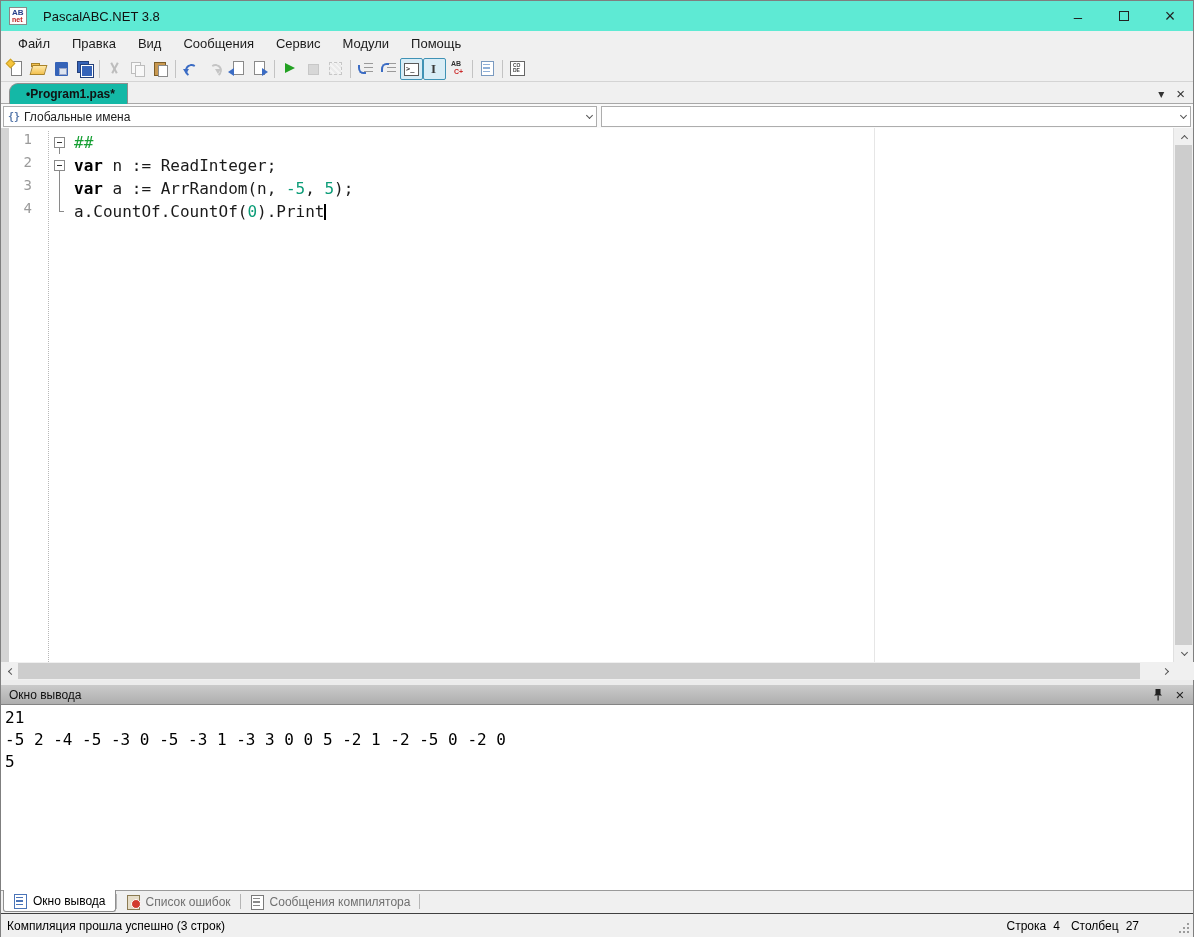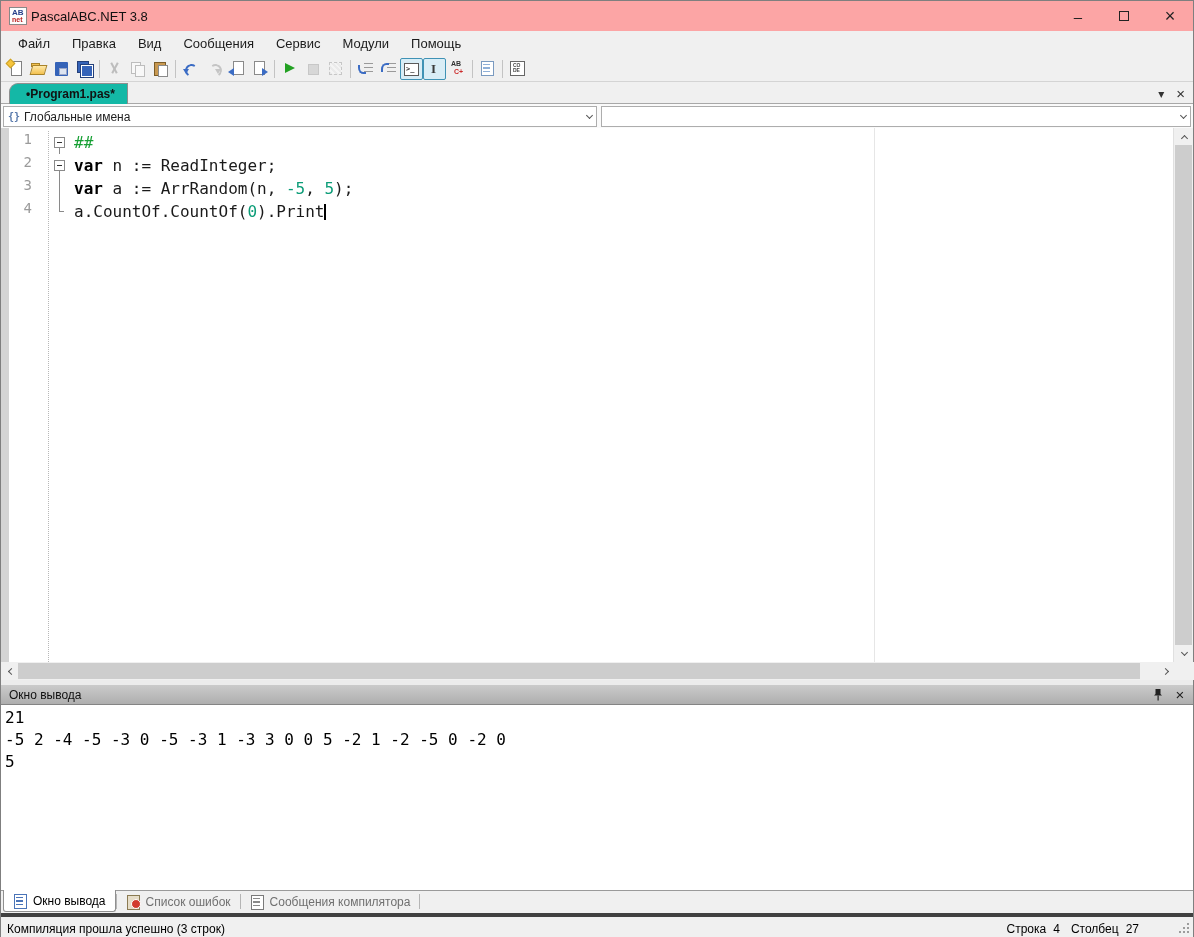--- a/index.html
+++ b/index.html
@@ -1,24 +1,24 @@
 <!DOCTYPE html>
 <html><head>
 <meta charset="utf-8">
 <style>
   * { margin:0; padding:0; box-sizing:border-box; }
   html,body { width:1194px; height:937px; background:#fff; font-family:"Liberation Sans",sans-serif; overflow:hidden; }
   .window { position:relative; width:1194px; height:937px; border:1px solid #7f7f7f; background:#fff; }
 
   
-  .titlebar { position:absolute; left:0; top:0; right:0; height:30px; background:#fca5a5; display:flex; align-items:center; }
+  .titlebar { position:absolute; left:0; top:0; right:0; height:30px; background:#5eead4; display:flex; align-items:center; }
   .app-icon { position:relative; width:18px; height:18px; margin-left:8px; border:1px solid #888; background:#fdfdfd; }
   .app-icon .ai-t { position:absolute; left:2px; top:0; font:bold 8px "Liberation Sans",sans-serif; color:#27408b; }
   .app-icon .ai-b { position:absolute; left:2px; top:8px; font:bold 7px "Liberation Sans",sans-serif; color:#bb2222; }
-  .title-text { margin-left:4px; font-size:13px; color:#111; }
+  .title-text { margin-left:16px; font-size:13px; color:#111; }
   .win-controls { margin-left:auto; display:flex; height:30px; }
   .win-btn { width:46px; height:30px; display:flex; align-items:center; justify-content:center; font-size:15px; color:#222; }
   .maximize-box { width:10px; height:10px; border:1px solid #222; }
 
   
   .menubar { position:absolute; left:0; top:30px; right:0; height:25px; background:#f0f0f0; display:flex; align-items:flex-start; padding-left:6px; }
   .menu-item { padding:0 11px; font-size:13px; color:#1c1c1c; line-height:25px; }
 
   
   .toolbar { position:absolute; left:0; top:55px; right:0; height:26px; background:#f0f0f0; border-bottom:1px solid #d4d4d4; display:flex; align-items:center; padding-left:3px; }
@@ -126,21 +126,21 @@
   .btab-sep { width:1px; height:15px; background:#b5b5b5; margin-top:3px; }
   .ti { width:15px; height:14px; position:relative; display:inline-block; }
   .ti-output-window::before { content:""; position:absolute; left:1px; top:0; width:11px; height:13px; background:#fff; border:1px solid #4a74b8; }
   .ti-output-window::after  { content:""; position:absolute; left:3px; top:3px; width:7px; height:8px; background:repeating-linear-gradient(#4a74b8 0 1.5px,transparent 1.5px 3.5px); }
   .ti-error-list::before { content:""; position:absolute; left:1px; top:0; width:11px; height:13px; background:#e6ddc8; border:1px solid #8a7a52; }
   .ti-error-list::after  { content:""; position:absolute; right:0; bottom:0; width:8px; height:8px; background:#d23b2e; border-radius:50%; border:1px solid #fff; }
   .ti-compiler-messages::before { content:""; position:absolute; left:1px; top:0; width:11px; height:13px; background:#fff; border:1px solid #7a7a7a; }
   .ti-compiler-messages::after  { content:""; position:absolute; left:3px; top:3px; width:7px; height:8px; background:repeating-linear-gradient(#8a8a8a 0 1.5px,transparent 1.5px 3.5px); }
 
   
-  .statusbar { position:absolute; left:0; top:912px; right:0; height:24px; background:#f0f0f0; border-top:4px solid #404040; font-size:12px; color:#000; }
+  .statusbar { position:absolute; left:0; top:912px; right:0; height:24px; background:#f0f0f0; border-top:1px solid #404040; font-size:12px; color:#000; }
   .status-msg { position:absolute; left:6px; top:5px; }
   .status-pos { position:absolute; right:54px; top:5px; display:flex; gap:7px; }
   .grip { position:absolute; right:4px; bottom:4px; width:2px; height:2px; background:#9c9c9c;
           box-shadow:0 -8px #9c9c9c, -4px -4px #9c9c9c, 0 -4px #9c9c9c, -8px 0 #9c9c9c, -4px 0 #9c9c9c, 0 0 #9c9c9c; }
 </style>
 </head>
 <body>
 
 <div class="window">
 

